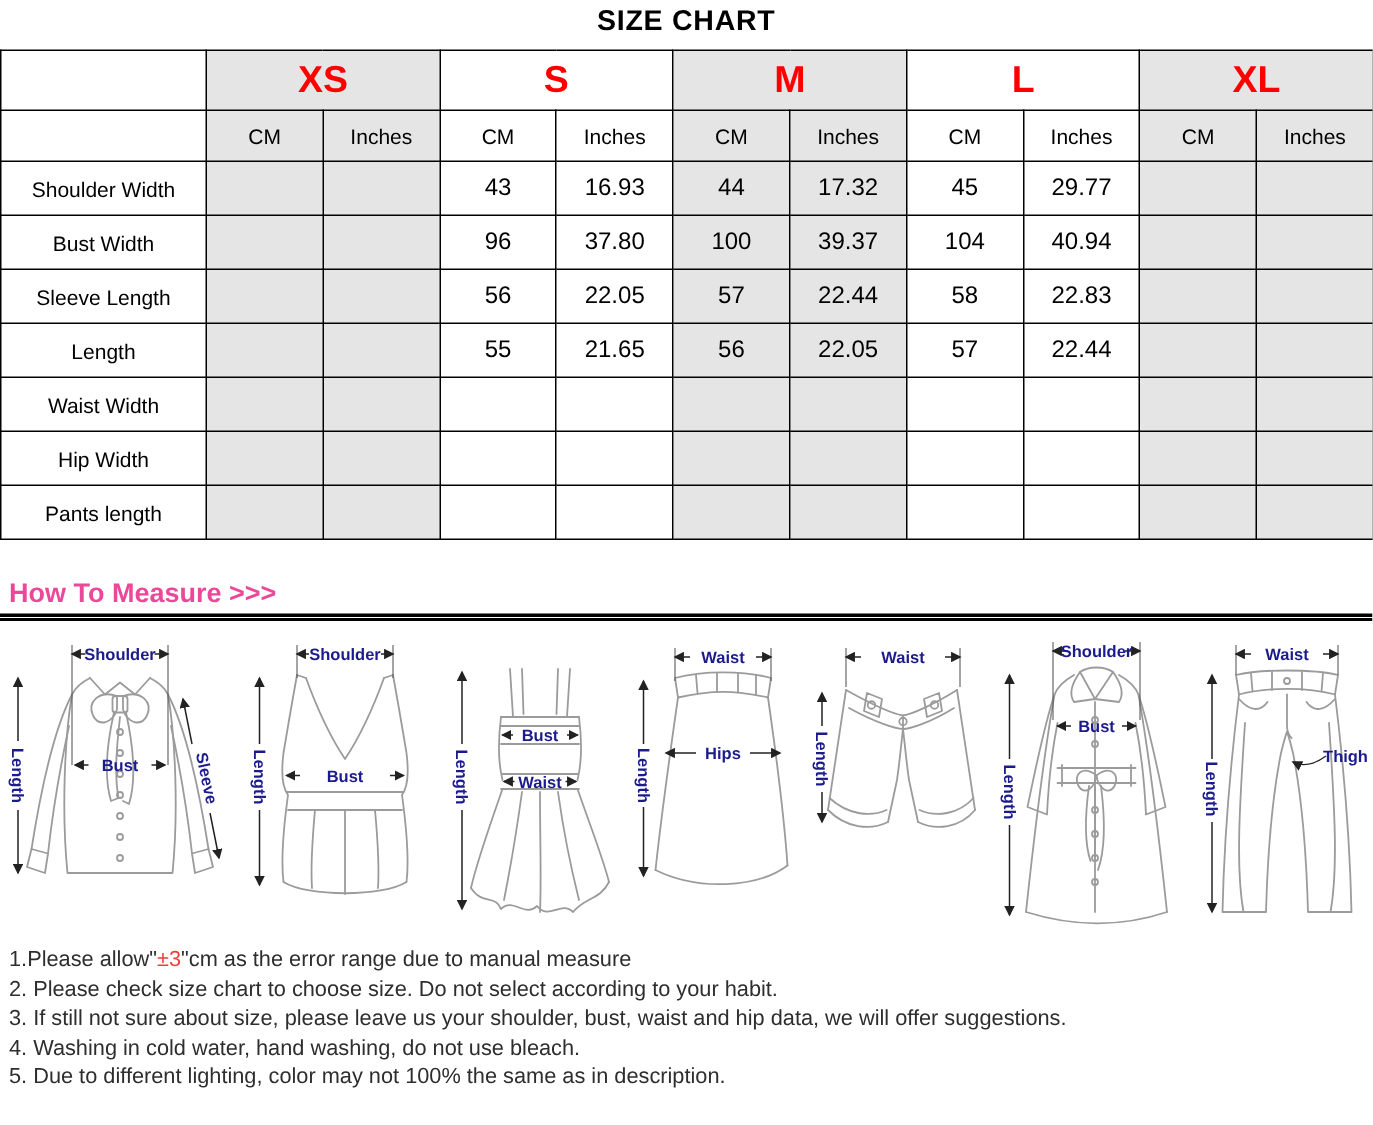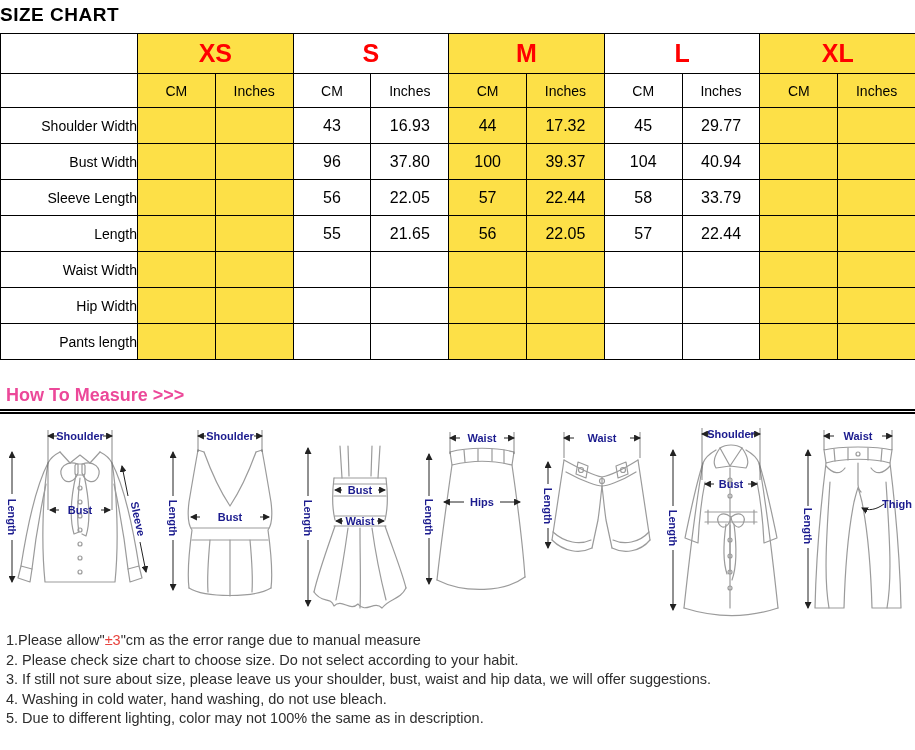--- a/index.html
+++ b/index.html
@@ -1,32 +1,32 @@
 <!DOCTYPE html>
 <html><head>
 <meta charset="utf-8">
 <style>
   html,body{margin:0;padding:0;background:#fff;}
   body{width:915px;height:750px;overflow:hidden;
        font-family:"Liberation Sans",sans-serif;color:#000;}
   .page{position:relative;width:915px;height:750px;}
 
   
-  .title{margin:4px 0 0;font-size:19px;font-weight:bold;letter-spacing:.5px;}
+  .title{margin:4px 0 0;text-align:center;font-size:19px;font-weight:bold;letter-spacing:.5px;}
 
   
   table.sizechart{border-collapse:collapse;table-layout:fixed;width:915px;margin-top:7px;}
   table.sizechart td{border:1px solid #000;text-align:center;vertical-align:middle;
                      overflow:hidden;white-space:nowrap;padding:0;}
   tr.size-row td{height:39px;}
   td.size{font-size:25px;font-weight:bold;color:#f00;}
   tr.unit-row td{height:33px;font-size:14px;font-weight:normal;}
   tbody.vals td{height:35px;font-size:16px;}
-  tbody.vals td.rowlabel{font-size:14px;text-align:right;}
-  .shaded{background:#fde047;}
+  tbody.vals td.rowlabel{font-size:14px;}
+  .shaded{background:#e5e5e5;}
 
   
   .htm-heading{margin:25px 0 3px 6px;font-size:18px;font-weight:bold;color:#ec4899;}
   .rule{width:915px;height:5px;
         background:linear-gradient(to bottom,#000 0 2px,#fff 2px 3px,#000 3px 5px);}
 
   
   .figures{display:flex;align-items:flex-start;margin-top:8px;height:202px;}
   .fig{flex:0 0 auto;}
   .garm{stroke:#9b9b9b;fill:none;stroke-width:1.2;stroke-linecap:round;stroke-linejoin:round;}
@@ -111,21 +111,21 @@
         </tr>
         <tr>
           <td class="rowlabel">Sleeve Length</td>
           <td class="shaded"></td>
           <td class="shaded"></td>
           <td>56</td>
           <td>22.05</td>
           <td class="shaded">57</td>
           <td class="shaded">22.44</td>
           <td>58</td>
-          <td>33.79</td>
+          <td>22.83</td>
           <td class="shaded"></td>
           <td class="shaded"></td>
         </tr>
         <tr>
           <td class="rowlabel">Length</td>
           <td class="shaded"></td>
           <td class="shaded"></td>
           <td>55</td>
           <td>21.65</td>
           <td class="shaded">56</td>

